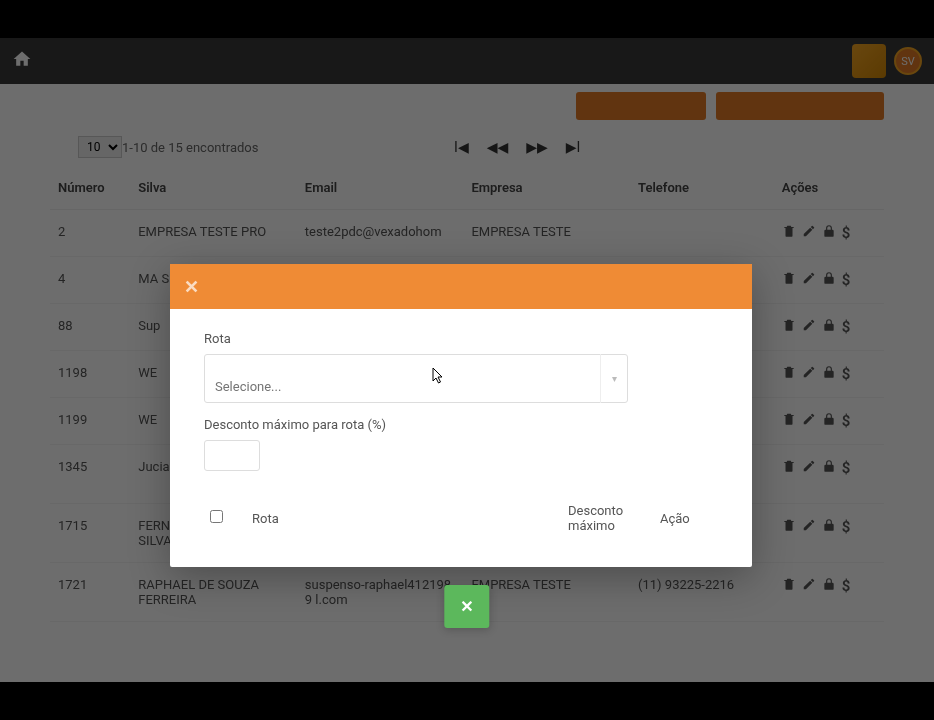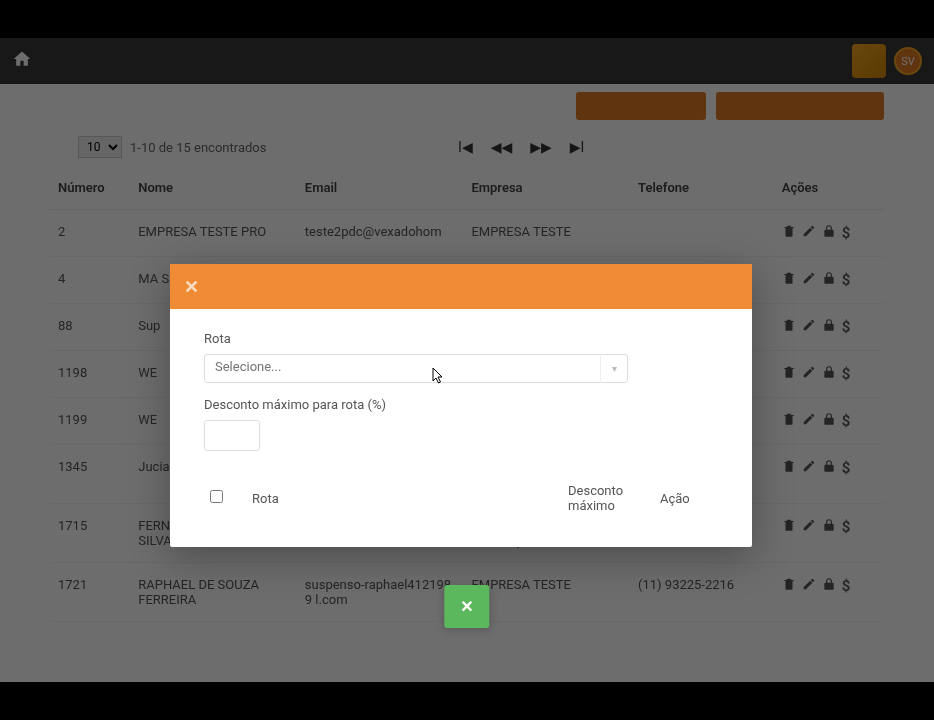--- a/index.html
+++ b/index.html
@@ -8,36 +8,36 @@
 .topbar { position: absolute; top: 0; left: 0; right: 0; height: 46px; background: #3a3a3a; display: flex; align-items: center; padding: 0 12px; }
 .home-icon { color: #fff; font-size: 20px; }
 .topbar-right { margin-left: auto; display: flex; align-items: center; gap: 8px; }
 .brand-img { width: 34px; height: 34px; background: linear-gradient(135deg, #f5a623, #d48806); border-radius: 4px; }
 .avatar { width: 28px; height: 28px; border-radius: 50%; background: #e37b26; display: flex; align-items: center; justify-content: center; color: #fff; font-size: 11px; border: 2px solid #f5a623; }
 .content { position: absolute; top: 46px; left: 0; right: 0; bottom: 0; background: #fff; padding: 0 50px; }
 .actions-bar { display: flex; justify-content: flex-end; gap: 10px; padding: 8px 0; }
 .action-btn { height: 28px; width: 130px; background: #e37b26; border-radius: 3px; }
 .action-btn.wide { width: 168px; }
 .pager-row { display: flex; align-items: center; padding: 8px 28px; font-size: 13px; color: #666; }
-.pager-select { border: 1px solid #ccc; font-size: 12px; padding: 2px 4px; margin-right: 8px; }
+.pager-select { border: 1px solid #ccc; font-size: 12px; padding: 2px 4px; }
 .pager-nav { margin: 0 auto; transform: translateX(-40px); display: flex; gap: 18px; font-size: 14px; color: #333; }
 .pager-nav span { cursor: pointer; }
 .table { width: 100%; border-collapse: collapse; font-size: 13px; }
 .table th { text-align: left; padding: 14px 8px; font-weight: 600; color: #444; border-bottom: 1px solid #eee; }
 .table td { padding: 14px 8px; color: #555; vertical-align: top; border-bottom: 1px solid #f2f2f2; }
 .row-actions { display: flex; gap: 6px; color: #555; font-size: 15px; flex-wrap: wrap; width: 70px; }
 .row-actions span { cursor: pointer; }
 .overlay { position: absolute; inset: 0; background: rgba(0,0,0,0.45); }
 .modal { position: absolute; top: 226px; left: 170px; width: 582px; background: #fff; box-shadow: 0 10px 40px rgba(0,0,0,0.3); border-radius: 2px; }
 .modal-header { background: #ef8b35; color: #fff; padding: 12px 14px; display: flex; align-items: center; justify-content: space-between; font-size: 15px; font-weight: 600; }
 .modal-close { color: rgba(255,255,255,0.7); font-size: 18px; cursor: pointer; }
 .modal-body { padding: 22px 34px 26px; font-size: 13px; color: #555; }
 .form-label { display: block; margin-bottom: 8px; font-size: 13px; }
 .select-wrap { position: relative; width: 424px; margin-bottom: 14px; }
-.select-input { width: 100%; border: 1px solid #ddd; border-radius: 3px; padding: 4px 30px 8px 10px; font-size: 13px; color: #999; background: #fff; }
+.select-input { width: 100%; border: 1px solid #ddd; border-radius: 3px; padding: 24px 30px 8px 10px; font-size: 13px; color: #999; background: #fff; }
 .select-caret { position: absolute; right: 0; top: 0; bottom: 0; width: 28px; border-left: 1px solid #eee; display: flex; align-items: center; justify-content: center; color: #bbb; font-size: 10px; }
 .num-input { width: 56px; border: 1px solid #ddd; border-radius: 3px; padding: 7px 8px; margin-bottom: 12px; }
 .include-btn { background: #f5a35b; color: #fff; border: none; padding: 8px 14px; font-size: 12px; font-weight: 700; border-radius: 3px; cursor: pointer; letter-spacing: .5px; }
 .inner-table { width: 100%; margin-top: 12px; font-size: 13px; }
 .inner-table th { text-align: left; padding: 6px 4px; font-weight: 400; color: #555; }
 .inner-table th:first-child { width: 40px; }
 .toast { position: absolute; left: 50%; transform: translateX(-50%); bottom: 54px; background: #5cb85c; color: #fff; padding: 12px 16px; border-radius: 3px; font-size: 13px; font-weight: 600; display: flex; align-items: center; gap: 18px; box-shadow: 0 2px 8px rgba(0,0,0,0.2); }
 .toast-close { cursor: pointer; font-size: 16px; }
 .cursor { position: absolute; top: 329px; left: 432px; font-size: 14px; pointer-events: none; z-index: 50; }
 .backdrop-dim { filter: brightness(0.78); }
@@ -74,21 +74,21 @@
           <span>◀◀</span>
           <span>▶▶</span>
           <span>▶I</span>
         </div>
       </div>
 
       <table class="table">
         <thead>
           <tr>
             <th>Número</th>
-            <th>Nome</th>
+            <th>Silva</th>
             <th>Email</th>
             <th>Empresa</th>
             <th>Telefone</th>
             <th>Ações</th>
           </tr>
         </thead>
         <tbody id="tbody">
             <tr>
               <td>2</td>
               <td style="max-width:130px;">EMPRESA TESTE PRO</td>

